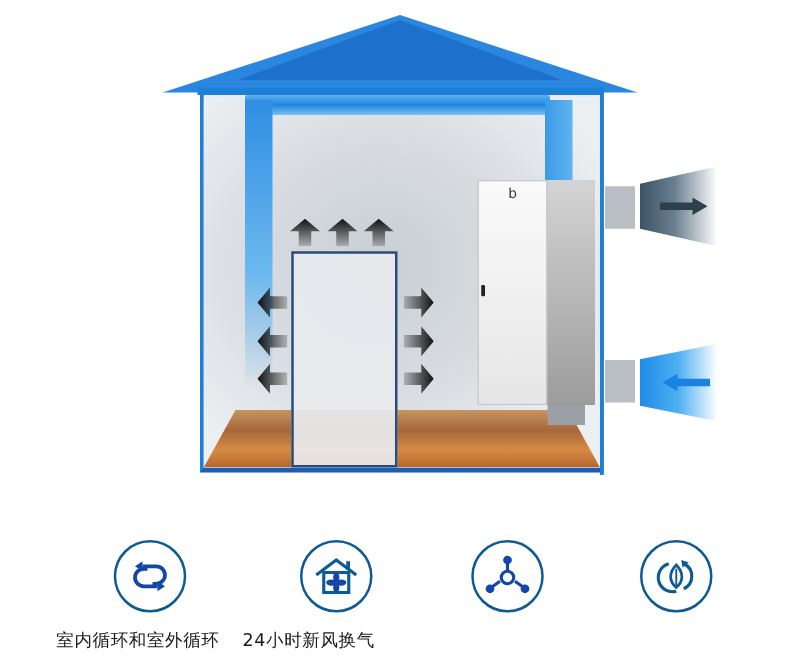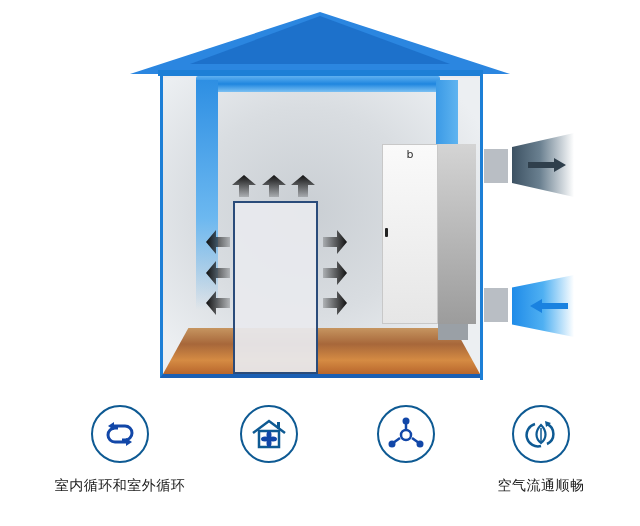--- a/index.html
+++ b/index.html
@@ -28,21 +28,21 @@
   .pipe { background:#b9bec4; }
   .pipe-top { left:484px; top:149px; width:24px; height:34px; }
   .pipe-bottom { left:484px; top:288px; width:24px; height:34px; }
   .flow-out { left:512px; top:133px; width:62px; height:64px; background:linear-gradient(90deg,#3d5263 0%, #6a8090 45%, rgba(255,255,255,0.95) 100%); clip-path:polygon(0 22%, 100% 0, 100% 100%, 0 78%); }
   .flow-in { left:512px; top:275px; width:62px; height:62px; background:linear-gradient(90deg,#1f8be8 0%, #4fb0f2 50%, rgba(255,255,255,0.95) 100%); clip-path:polygon(0 20%, 100% 0, 100% 100%, 0 80%); }
 
   
   .arrow { position:absolute; }
 
   
-  .feature { position:absolute; top:405px; width:150px; text-align:center; }
+  .feature { position:absolute; top:432px; width:150px; text-align:left; }
   .feature .circle { width:58px; height:58px; margin:0 auto; border:2px solid #0e5a93; border-radius:50%; box-sizing:border-box; display:flex; align-items:center; justify-content:center; background:#fff; }
   .feature .label { margin-top:14px; font-size:14px; color:#1a1a1a; letter-spacing:0.5px; white-space:nowrap; }
 </style>
 </head>
 <body>
 
 <div class="abs house-wall-outer"></div>
 <div class="abs room"></div>
 <div class="abs floor"></div>
 <div class="abs duct-top"></div>
@@ -142,20 +142,21 @@
       <rect x="26" y="3" width="3" height="7" fill="#0e5a93"></rect>
       <rect x="8" y="12" width="20" height="16" fill="none" stroke="#0e5a93" stroke-width="2.5"></rect>
       <g fill="#1247a8" transform="translate(18,20)">
         <ellipse cx="0" cy="-4" rx="2.5" ry="4"></ellipse>
         <ellipse cx="0" cy="4" rx="2.5" ry="4"></ellipse>
         <ellipse cx="-4" cy="0" rx="4" ry="2.5"></ellipse>
         <ellipse cx="4" cy="0" rx="4" ry="2.5"></ellipse>
       </g>
     </svg>
   </div>
+  <div class="label">24小时新风换气</div>
 </div>
 
 <div class="feature" style="left:331px">
   <div class="circle">
     <svg width="36" height="34" viewBox="0 0 36 34">
       <line x1="18" y1="6" x2="18" y2="14" stroke="#1247a8" stroke-width="2.5"></line>
       <line x1="12" y1="21" x2="5" y2="26" stroke="#1247a8" stroke-width="2.5"></line>
       <line x1="24" y1="21" x2="31" y2="26" stroke="#1247a8" stroke-width="2.5"></line>
       <circle cx="18" cy="18" r="5" fill="#fff" stroke="#1247a8" stroke-width="2.5"></circle>
       <circle cx="18" cy="4" r="3.5" fill="#1247a8"></circle>
@@ -168,14 +169,13 @@
 <div class="feature" style="left:466px">
   <div class="circle">
     <svg width="32" height="32" viewBox="0 0 32 32">
       <path d="M10 6 A11 11 0 0 0 16 28" fill="none" stroke="#0e5a93" stroke-width="2.5"></path>
       <path d="M22 26 A11 11 0 0 0 22 6" fill="none" stroke="#0e5a93" stroke-width="2.5"></path>
       <polygon points="20,3 26,5 21,9" fill="#0e5a93"></polygon>
       <path d="M16 7 C10 13 10 20 16 25 C22 20 22 13 16 7 Z" fill="none" stroke="#0e5a93" stroke-width="2.2"></path>
       <line x1="16" y1="10" x2="16" y2="24" stroke="#0e5a93" stroke-width="1.5"></line>
     </svg>
   </div>
-  <div class="label">空气流通顺畅</div>
 </div>
 
 </body></html>

